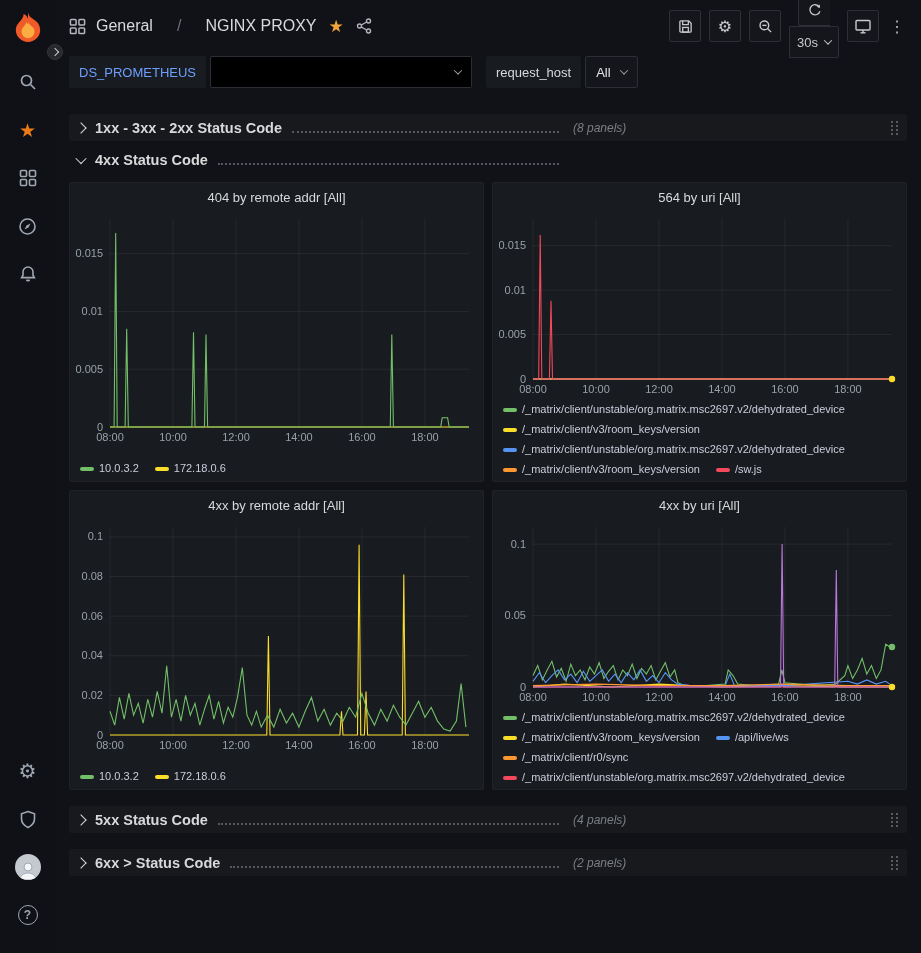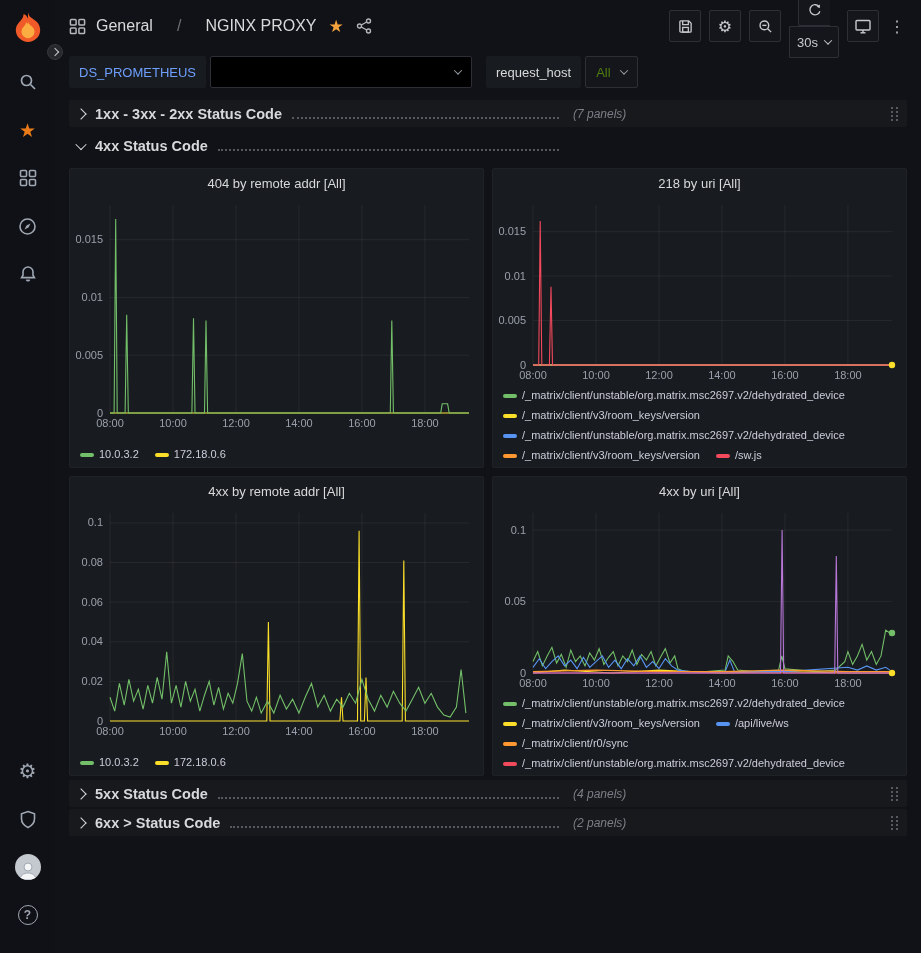--- a/index.html
+++ b/index.html
@@ -67,29 +67,29 @@
   .submenu { display:flex; align-items:center; padding: 4px 14px 10px; gap: 14px; flex:0 0 auto;}
   .var { display:flex; align-items:center; gap:4px; }
   .var-label {
     height: 32px; display:flex; align-items:center; padding: 0 10px;
     background: #181b1f; border-radius: 2px; font-size: 13px; font-weight: 500; color:#d8d9da; cursor:pointer;
   }
   .var-label.blue { color: var(--link-blue, #6e9fff); }
   .var-value {
     height: 32px; display:flex; align-items:center; justify-content:space-between; gap:10px;
     padding: 0 10px; background:#15161b; border:1px solid #2c3036; border-radius:2px;
-    font-size:13px; color:#4d7c0f; cursor:pointer;
+    font-size:13px; color:#e5e5e5; cursor:pointer;
   }
   .var-value.black { width: 262px; background:#000; }
   .var-value .chev { color:#9aa0a6; }
   
   .dash { flex: 1; padding: 0 14px; overflow: hidden; }
   .drow {
     display:flex; align-items:center; height: 27px; padding: 0 6px 0 8px;
-    margin-top: 2px; border-radius: 2px; cursor: pointer;
+    margin-top: 16px; border-radius: 2px; cursor: pointer;
   }
   .drow.collapsed { background: #17191d; }
   .drow.expanded { background: transparent; margin-top: 5px; }
   .drow .chev { color:#d8d9da; margin-right: 10px; flex:0 0 auto;}
   .row-main { display:flex; align-items:baseline; width: 468px; }
   .row-title { font-size: 14.5px; font-weight: 700; color: #d8d9da; white-space:nowrap; }
   .leader { flex: 1; border-bottom: 2px dotted #55585e; margin: 0 4px 3px 10px; }
   .row-count { font-size: 12px; font-style: italic; color: #7b7e85; margin-left: 10px; }
   .dots-handle { margin-left:auto; position:relative; width:12px; height:15px; cursor:grab;}
   .dots-handle i { position:absolute; left:2px; top:1px; width:2px; height:2px; border-radius:50%; background:#6e7077;
@@ -272,21 +272,21 @@
   </div>
 
   <section class="dash">
 
     <div class="drow collapsed">
       <span class="chev chev-right big"></span>
       <div class="row-main">
         <span class="row-title">1xx - 3xx - 2xx Status Code</span>
         <span class="leader"></span>
       </div>
-      <span class="row-count">(7 panels)</span>
+      <span class="row-count">(8 panels)</span>
       <span class="dots-handle">
           <i></i>
         </span>
     </div>
 
     <div class="drow expanded">
       <span class="chev chev-down big"></span>
       <div class="row-main">
         <span class="row-title">4xx Status Code</span>
         <span class="leader"></span>
@@ -325,21 +325,21 @@
               <i style="background: rgb(115, 191, 105);"></i>
               <span>10.0.3.2</span>
             </span>
             <span class="legend-item">
               <i style="background: rgb(250, 222, 42);"></i>
               <span>172.18.0.6</span>
             </span>
           </div>
       </div>
       <div class="panel">
-        <div class="panel-title">218 by uri [All]</div>
+        <div class="panel-title">564 by uri [All]</div>
         <svg class="chart h-short" viewBox="0 0 413 188">
             <line class="gridline" x1="40" x2="399" y1="168.0" y2="168.0"></line>
             <text class="tick ty" x="33" y="171.5">0</text>
             <line class="gridline" x1="40" x2="399" y1="123.6" y2="123.6"></line>
             <text class="tick ty" x="33" y="127.1">0.005</text>
             <line class="gridline" x1="40" x2="399" y1="79.1" y2="79.1"></line>
             <text class="tick ty" x="33" y="82.6">0.01</text>
             <line class="gridline" x1="40" x2="399" y1="34.7" y2="34.7"></line>
             <text class="tick ty" x="33" y="38.2">0.015</text>
             <line class="gridline" x1="40.0" x2="40.0" y1="8" y2="168"></line>

